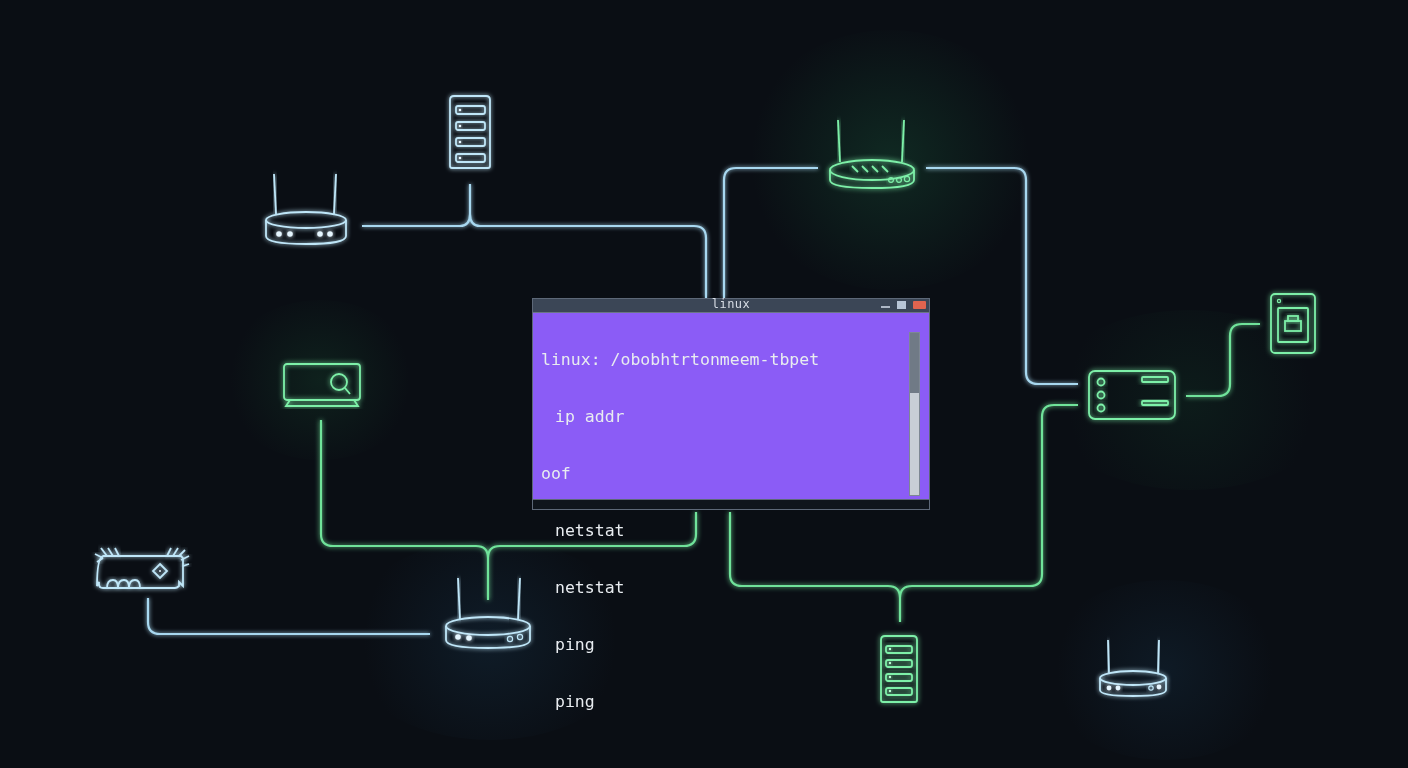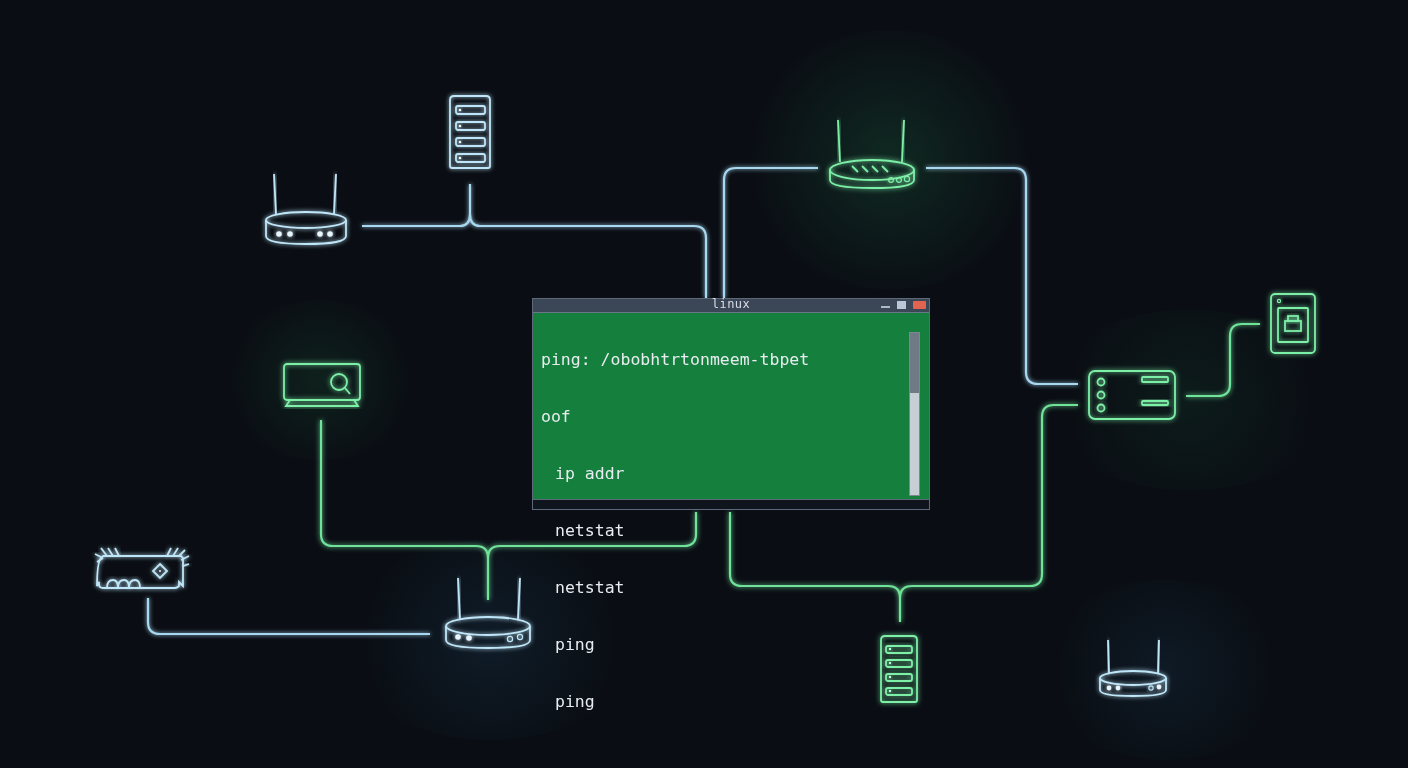--- a/index.html
+++ b/index.html
@@ -13,21 +13,21 @@
   .wire-blue { stroke:#a8d8f0; stroke-width:2.2; fill:none; filter:url(#glowBlue); }
   .wire-green { stroke:#6fe39a; stroke-width:2.2; fill:none; filter:url(#glowGreen); }
   .ic-blue { stroke:#bfe6f8; stroke-width:1.8; fill:none; filter:url(#glowBlue); }
   .ic-green { stroke:#7df0a8; stroke-width:1.8; fill:none; filter:url(#glowGreen); }
   .fill-blue { fill:#e6f6ff; filter:url(#glowBlue); }
   .fill-green { fill:#b8ffd2; filter:url(#glowGreen); }
 
   
   .terminal {
     position:absolute; left:532px; top:298px; width:398px; height:212px;
-    background:#15803d; border:1px solid #5d6878; box-sizing:border-box;padding-left:11px;
+    background:#8b5cf6; border:1px solid #5d6878; box-sizing:border-box;padding-left:11px;
   }
   .term-titlebar {
     position:absolute; left:0; top:0; width:100%; height:13px;
     background:#3b4656; border-bottom:1px solid #6b7686;
   }
   .term-title {
     position:absolute; left:0; right:0; top:-2px; text-align:center;
     font-family:"DejaVu Sans Mono", monospace; font-size:12px; color:#d8dee6;
     letter-spacing:0.5px;
   }
@@ -224,23 +224,23 @@
 </svg>
 
 <div class="terminal">
   <div class="term-titlebar">
     <span class="term-title">linux</span>
     <span class="win-btn win-min"></span>
     <span class="win-btn win-max"></span>
     <span class="win-btn win-close"></span>
   </div>
   <div class="term-body">
-    <span class="term-line">ping: /obobhtrtonmeem-tbpet</span>
+    <span class="term-line">linux: /obobhtrtonmeem-tbpet</span>
+    <span class="term-line indent">ip addr</span>
     <span class="term-line">oof</span>
-    <span class="term-line indent">ip addr</span>
     <span class="term-line indent">netstat</span>
     <span class="term-line indent">netstat</span>
     <span class="term-line indent">ping</span>
     <span class="term-line indent">ping</span>
     
   </div>
   <div class="term-scrollbar">
     <div class="term-scroll-thumb"></div>
   </div>
   <div class="term-statusbar"></div>

